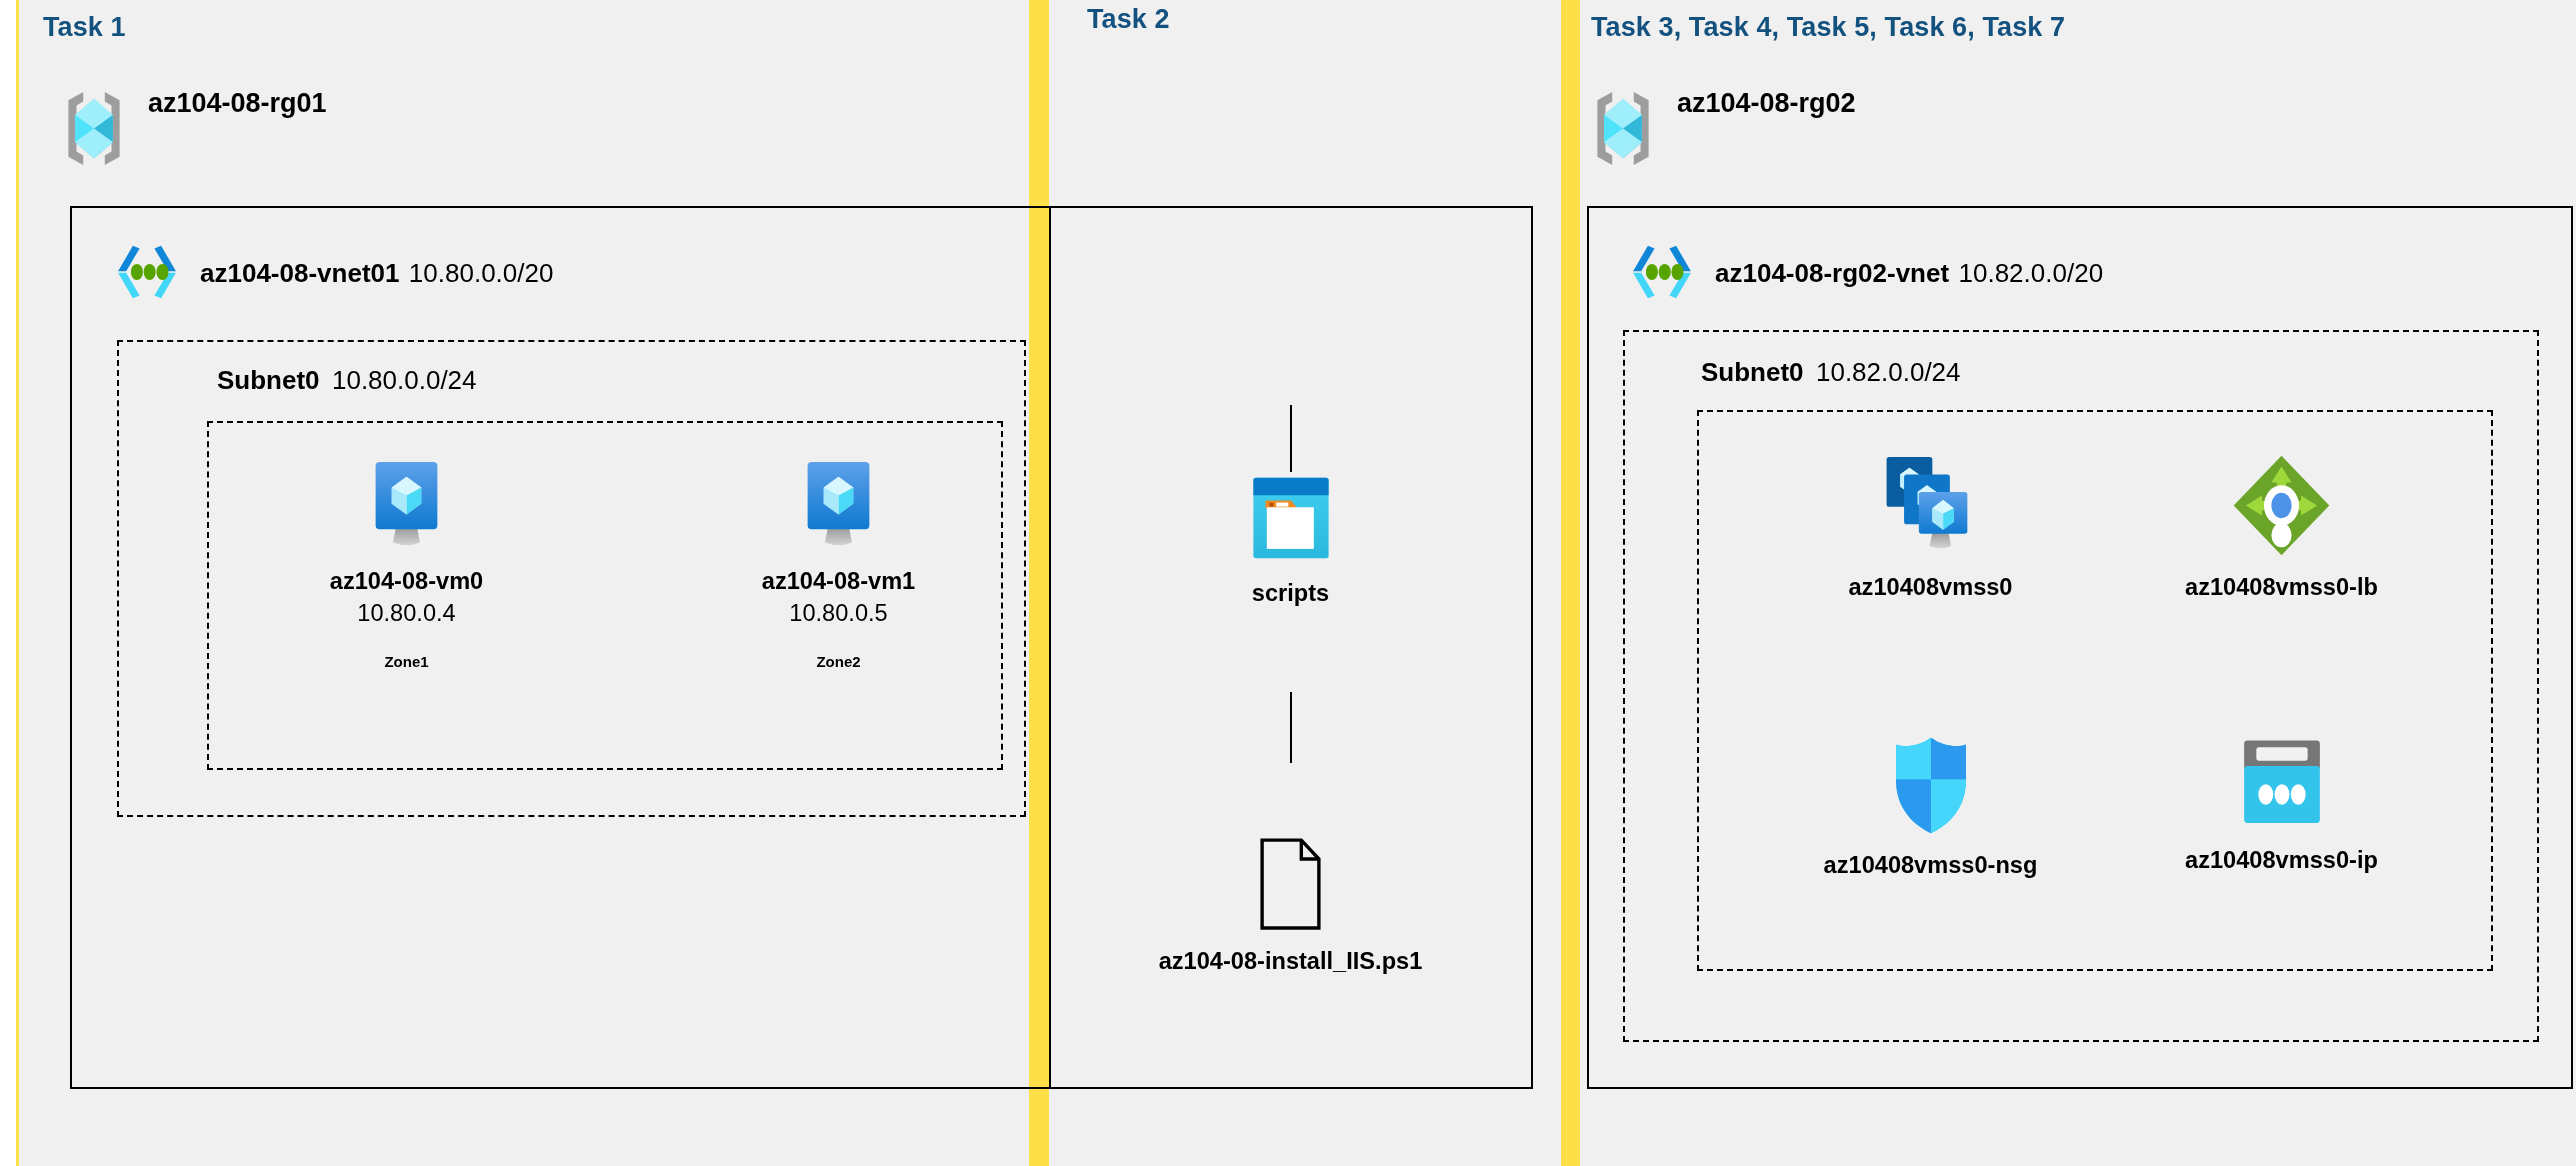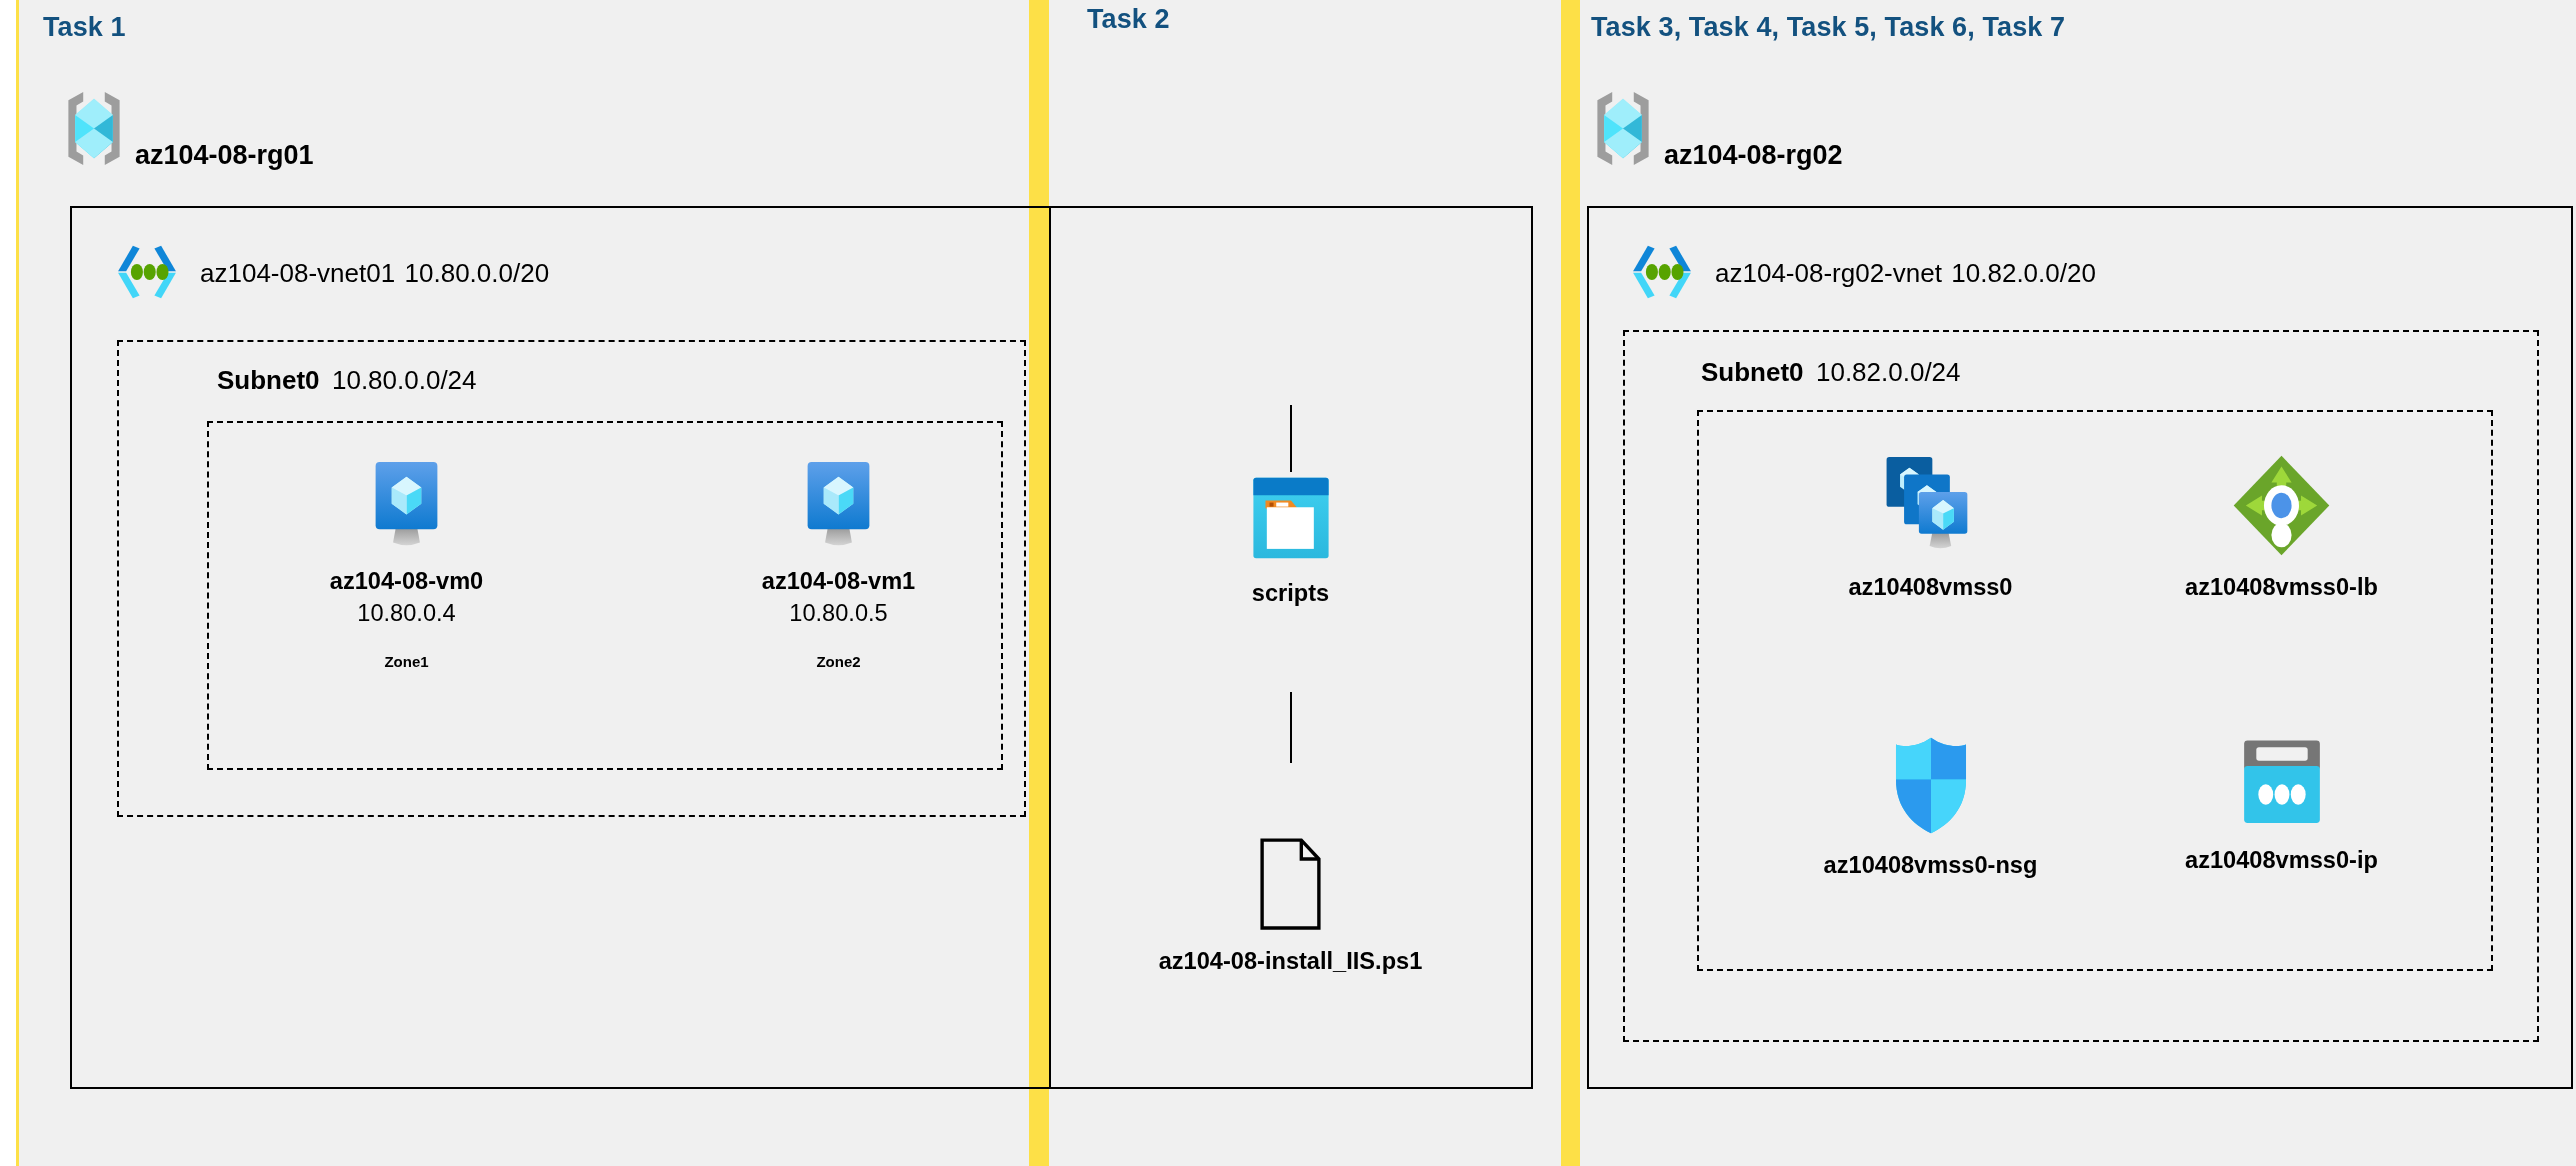--- a/index.html
+++ b/index.html
@@ -2,28 +2,28 @@
 <html style="font-size:10.8px"><head>
 <meta charset="utf-8">
 <style>
   html,body{margin:0;padding:0;background:#ffffff;}
   body{font-family:"Liberation Sans",sans-serif;}
   #root{position:relative;width:2576px;height:1166px;background:#fde047;overflow:hidden;margin-left:16px;}
 
   .panel{position:absolute;background:#f0f0f0;}
   .task-title{position:absolute;color:#13517f;font-weight:bold;font-size:27px;letter-spacing:0.1px;white-space:nowrap;}
 
-  .rg-row{position:absolute;display:flex;align-items:flex-end;gap:10px;}
+  .rg-row{position:absolute;display:flex;align-items:flex-start;gap:23px;}
   .rg-label{font-size:27px;font-weight:bold;color:#000;white-space:nowrap;}
 
   .solid-box{position:absolute;border:2.7px solid #000;box-sizing:border-box;background:transparent;}
   .dash-box{position:absolute;border:2.7px dashed #000;box-sizing:border-box;background:transparent;}
 
   .vnet-row{position:absolute;display:flex;align-items:center;gap:16px;white-space:nowrap;}
-  .vnet-name{font-size:26px;font-weight:normal;color:#000;}
+  .vnet-name{font-size:26px;font-weight:bold;color:#000;}
   .vnet-cidr{font-size:26px;font-weight:normal;color:#000;margin-left:9.4px;}
 
   .subnet-row{position:absolute;white-space:nowrap;}
   .subnet-name{font-size:26px;font-weight:bold;color:#000;}
   .subnet-cidr{font-size:26px;font-weight:normal;color:#000;margin-left:9.4px;}
 
   .node{position:absolute;display:flex;flex-direction:column;align-items:center;}
   .node-label{font-size:23.6px;font-weight:bold;color:#000;white-space:nowrap;margin-top:13.5px;text-align:center;}
   .node-sub{font-size:23.6px;font-weight:normal;color:#000;white-space:nowrap;margin-top:5.4px;text-align:center;}
   .node-zone{font-size:15px;font-weight:bold;color:#000;white-space:nowrap;margin-top:26px;text-align:center;}

